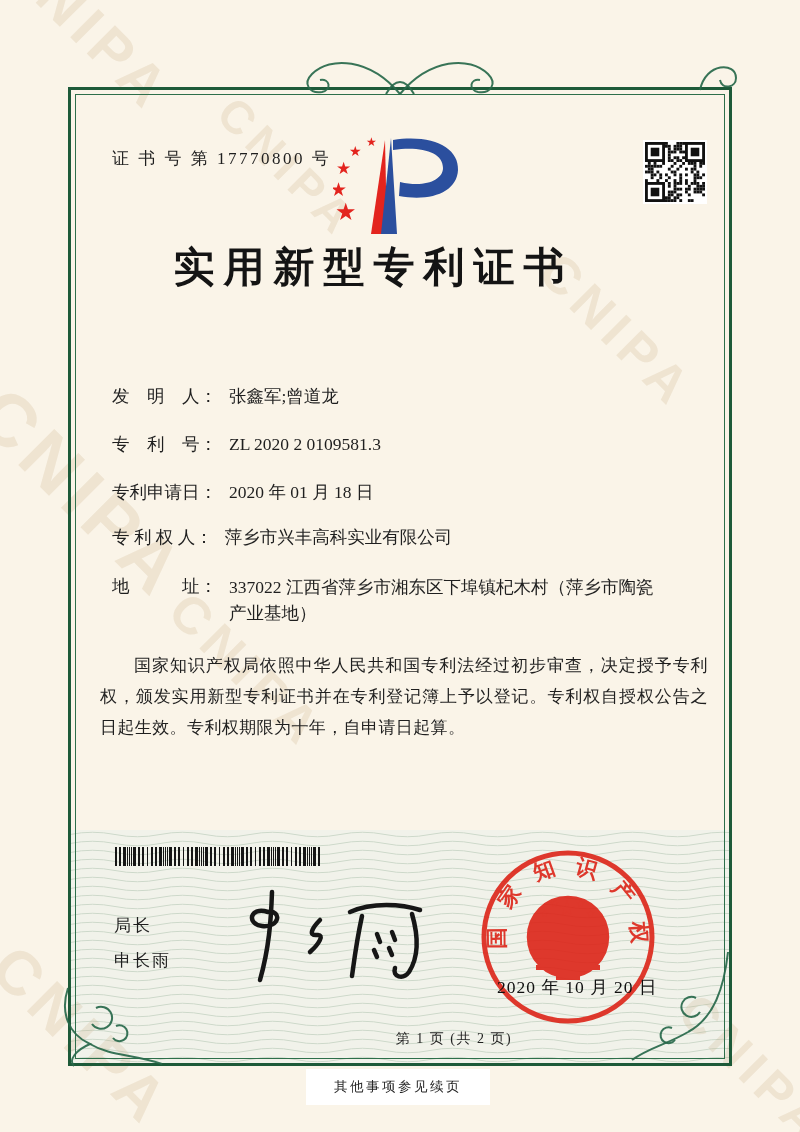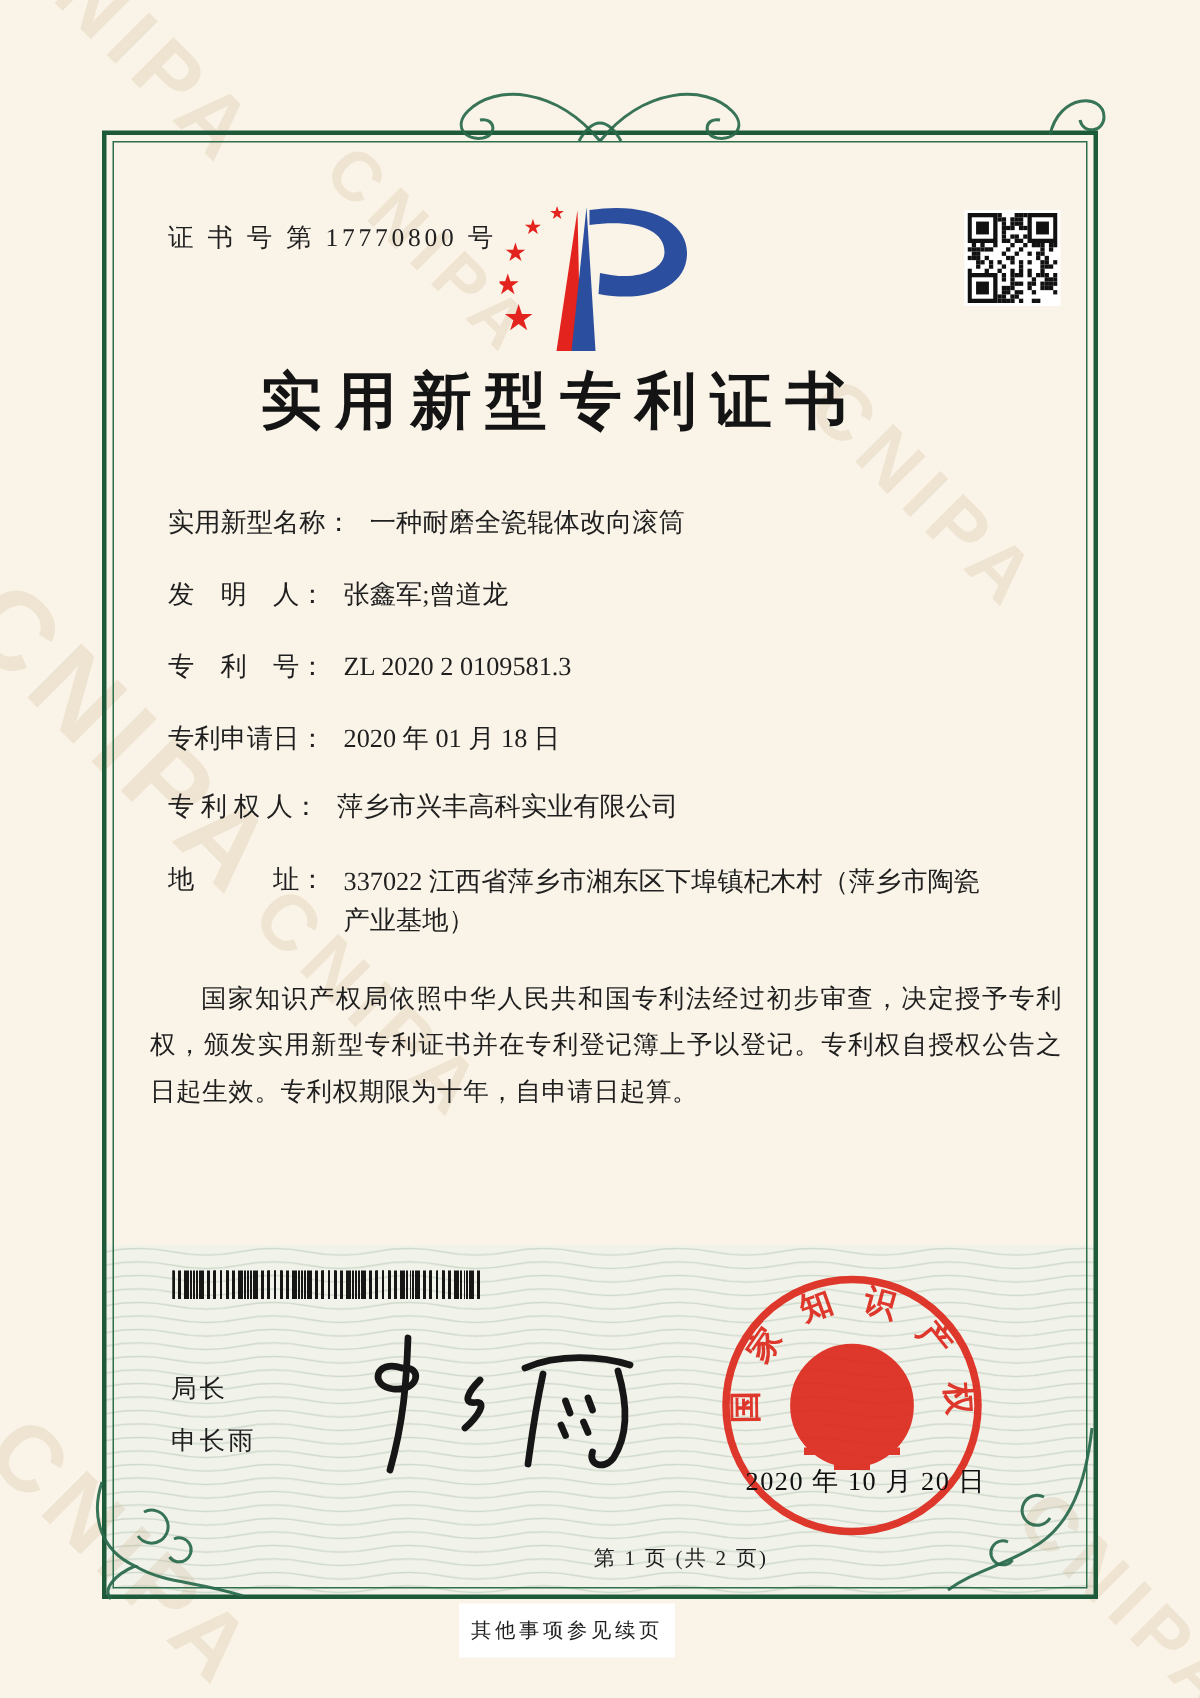--- a/index.html
+++ b/index.html
@@ -44,21 +44,21 @@
       repeating-linear-gradient(90deg,#161616 0 1px,rgba(0,0,0,0) 1px 4px);}
   .director{position:absolute; left:114px; top:914px; font-size:17px; z-index:5;}
   .director div{margin-bottom:12px; letter-spacing:2px;}
   .sig{position:absolute; left:222px; top:886px; z-index:5;}
   .sig path{stroke:#161616; stroke-width:4.5; fill:none; stroke-linecap:round;}
   .seal{position:absolute; left:478px; top:845px; z-index:6;}
   .seal-date{position:absolute; left:497px; top:975px; font-size:17.5px; color:#101010;
     letter-spacing:1px; z-index:7; white-space:nowrap;}
   .page-info{position:absolute; left:68px; top:1030px; width:772px; text-align:center;
     font-size:14px; letter-spacing:1.5px; z-index:5;}
-  .cont-box{position:absolute; left:306px; top:1069px; background:#ffffff; padding:9px 8px;
+  .cont-box{position:absolute; left:306px; top:1069px; background:#ffffff; padding:9px 28px;
     font-size:13.5px; letter-spacing:2.5px; z-index:5;}
   .emblem *{fill:#dd2418;}
 </style>
 </head>
 <body>
 
 <div class="page">
 
   <span class="wm" style="left:-18px;top:-8px;font-size:58px">CNIPA</span>
   <span class="wm" style="left:200px;top:140px;font-size:46px">CNIPA</span>
@@ -259,23 +259,20 @@
         <rect x="42.85714285714286" y="2.857142857142857" width="14.285714285714286" height="14.285714285714286" fill="#fff"></rect>
         <rect x="45.714285714285715" y="5.714285714285714" width="8.571428571428571" height="8.571428571428571" fill="#111"></rect>
         <rect x="0" y="40" width="20" height="20" fill="#111"></rect>
         <rect x="2.857142857142857" y="42.85714285714286" width="14.285714285714286" height="14.285714285714286" fill="#fff"></rect>
         <rect x="5.714285714285714" y="45.714285714285715" width="8.571428571428571" height="8.571428571428571" fill="#111"></rect>
       </svg>
   </div>
 
   <div class="title">实用新型专利证书</div>
 
-  <div class="row r1">
-    <span class="lbl">实用新型名称：</span><span class="val">一种耐磨全瓷辊体改向滚筒</span>
-  </div>
   <div class="row r2">
     <span class="lbl">发　明　人：</span><span class="val">张鑫军;曾道龙</span>
   </div>
   <div class="row r3">
     <span class="lbl">专　利　号：</span><span class="val">ZL 2020 2 0109581.3</span>
   </div>
   <div class="row r4">
     <span class="lbl">专利申请日：</span><span class="val">2020 年 01 月 18 日</span>
   </div>
   <div class="row r5">

